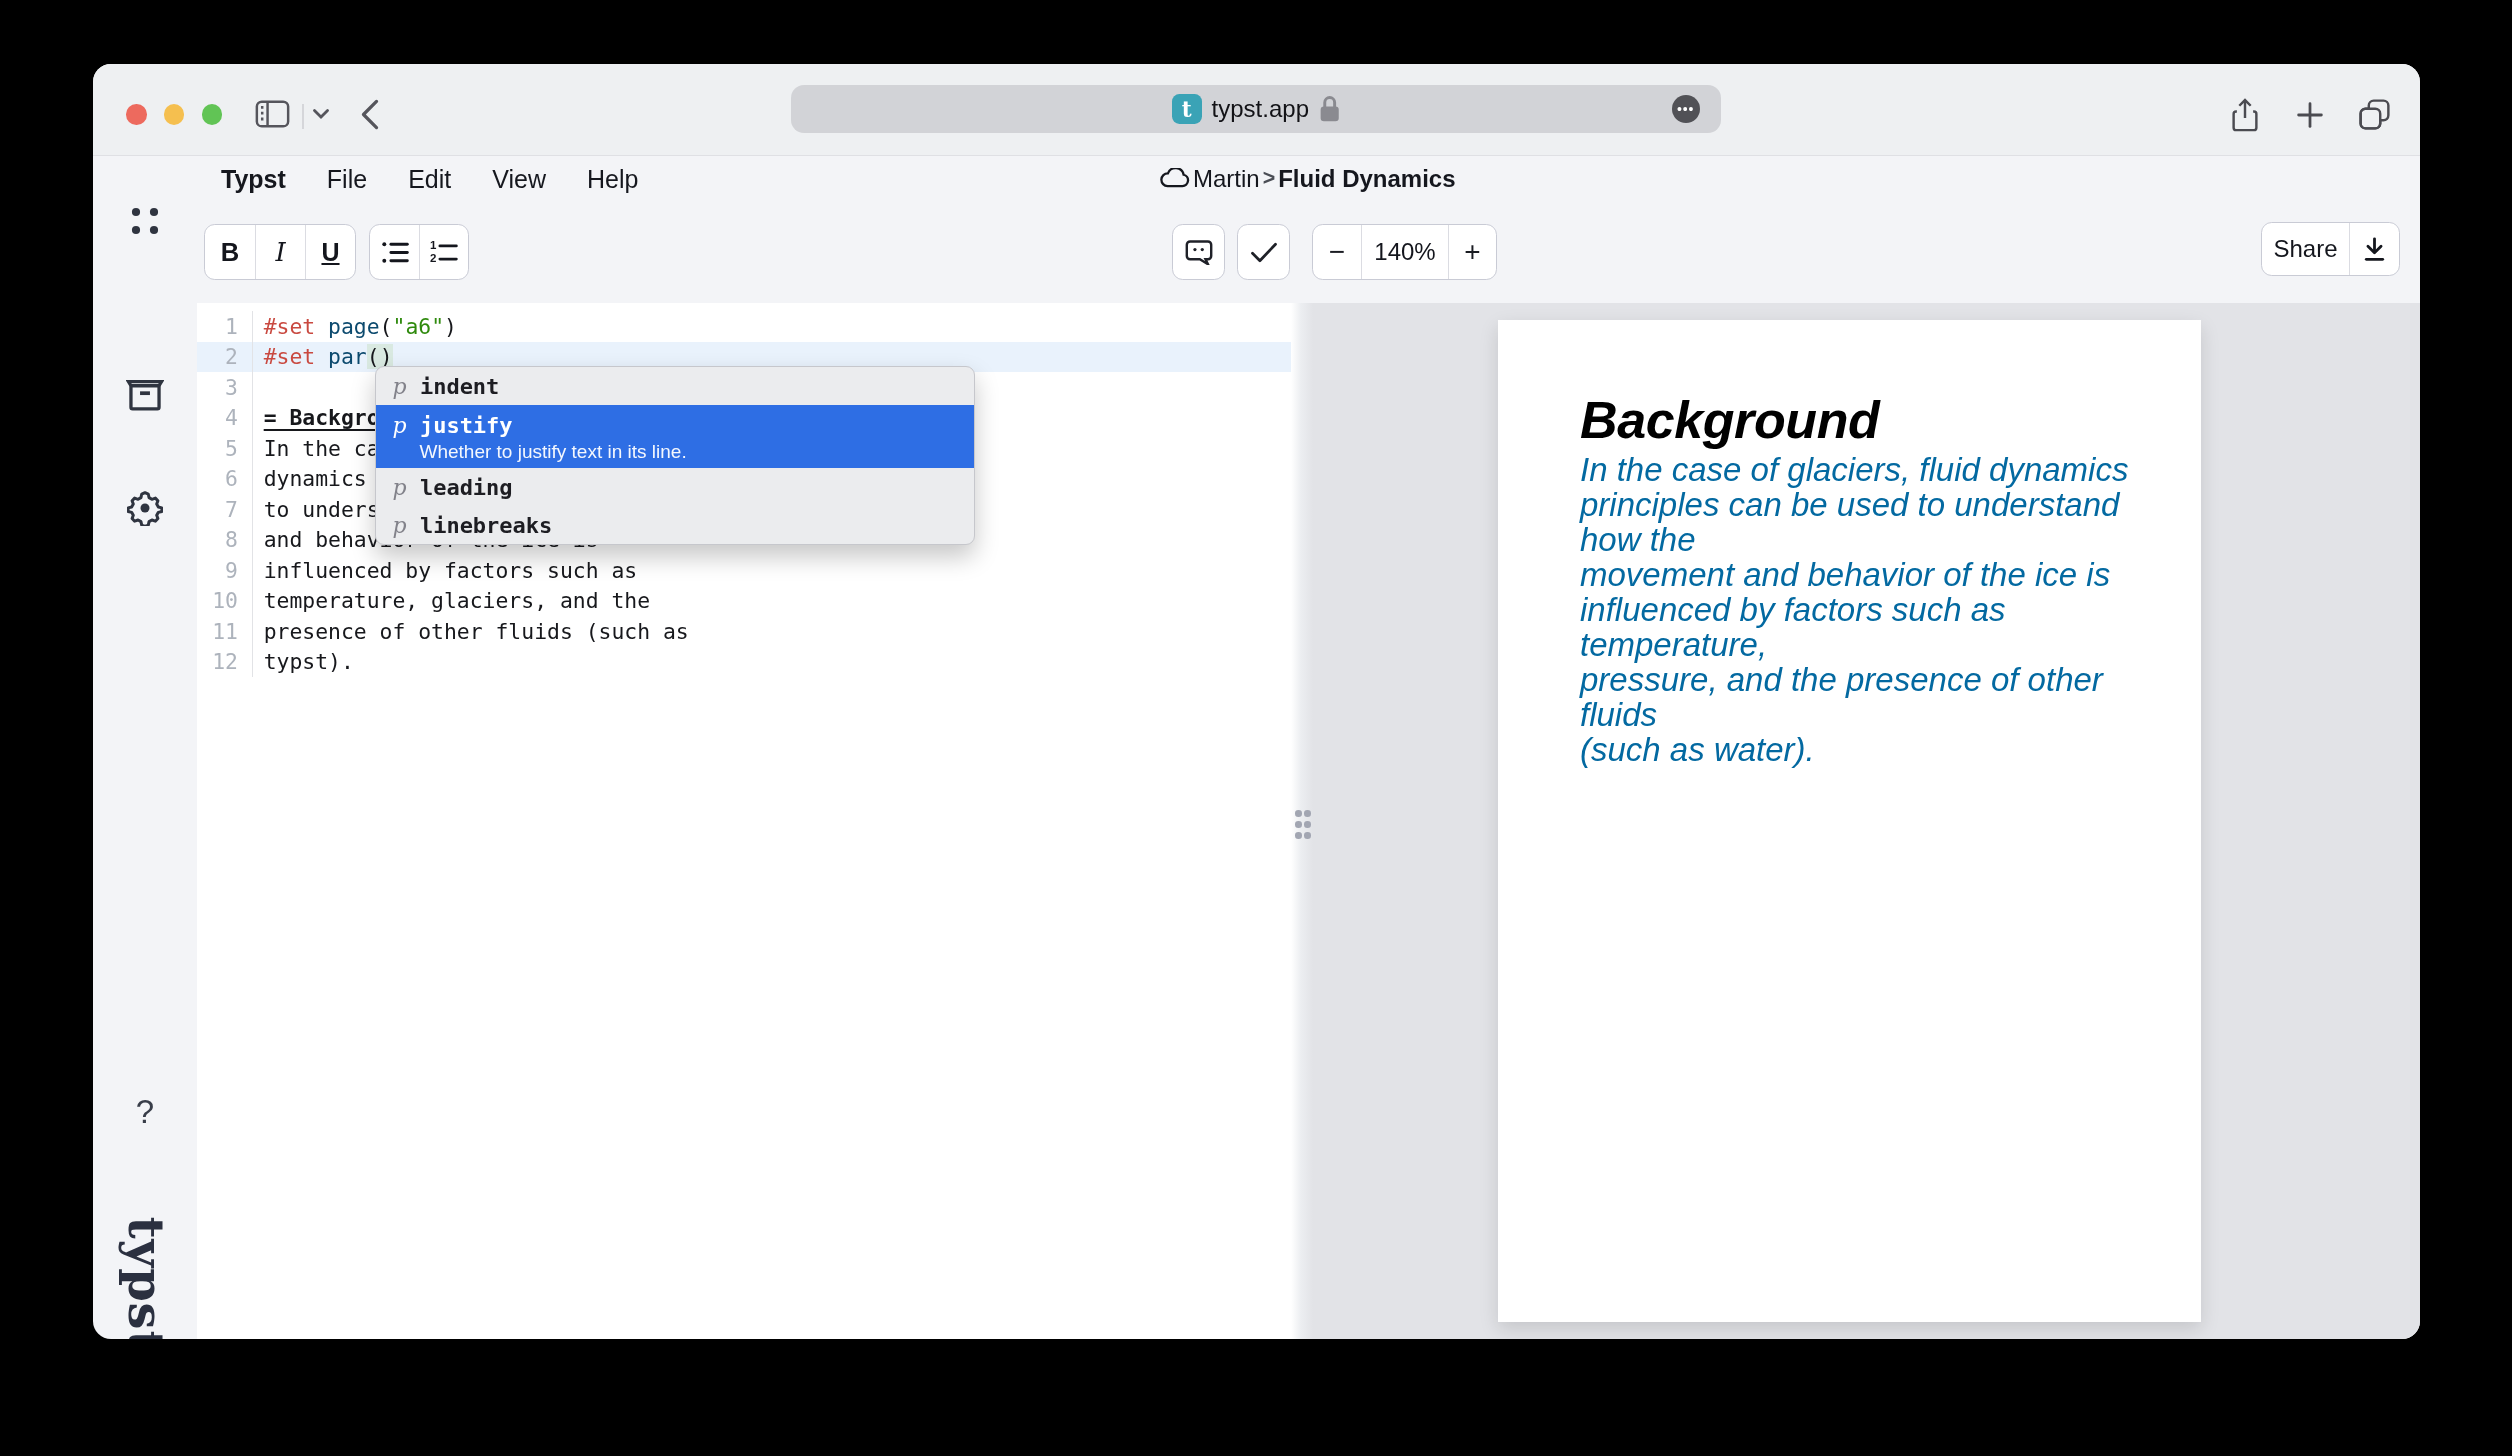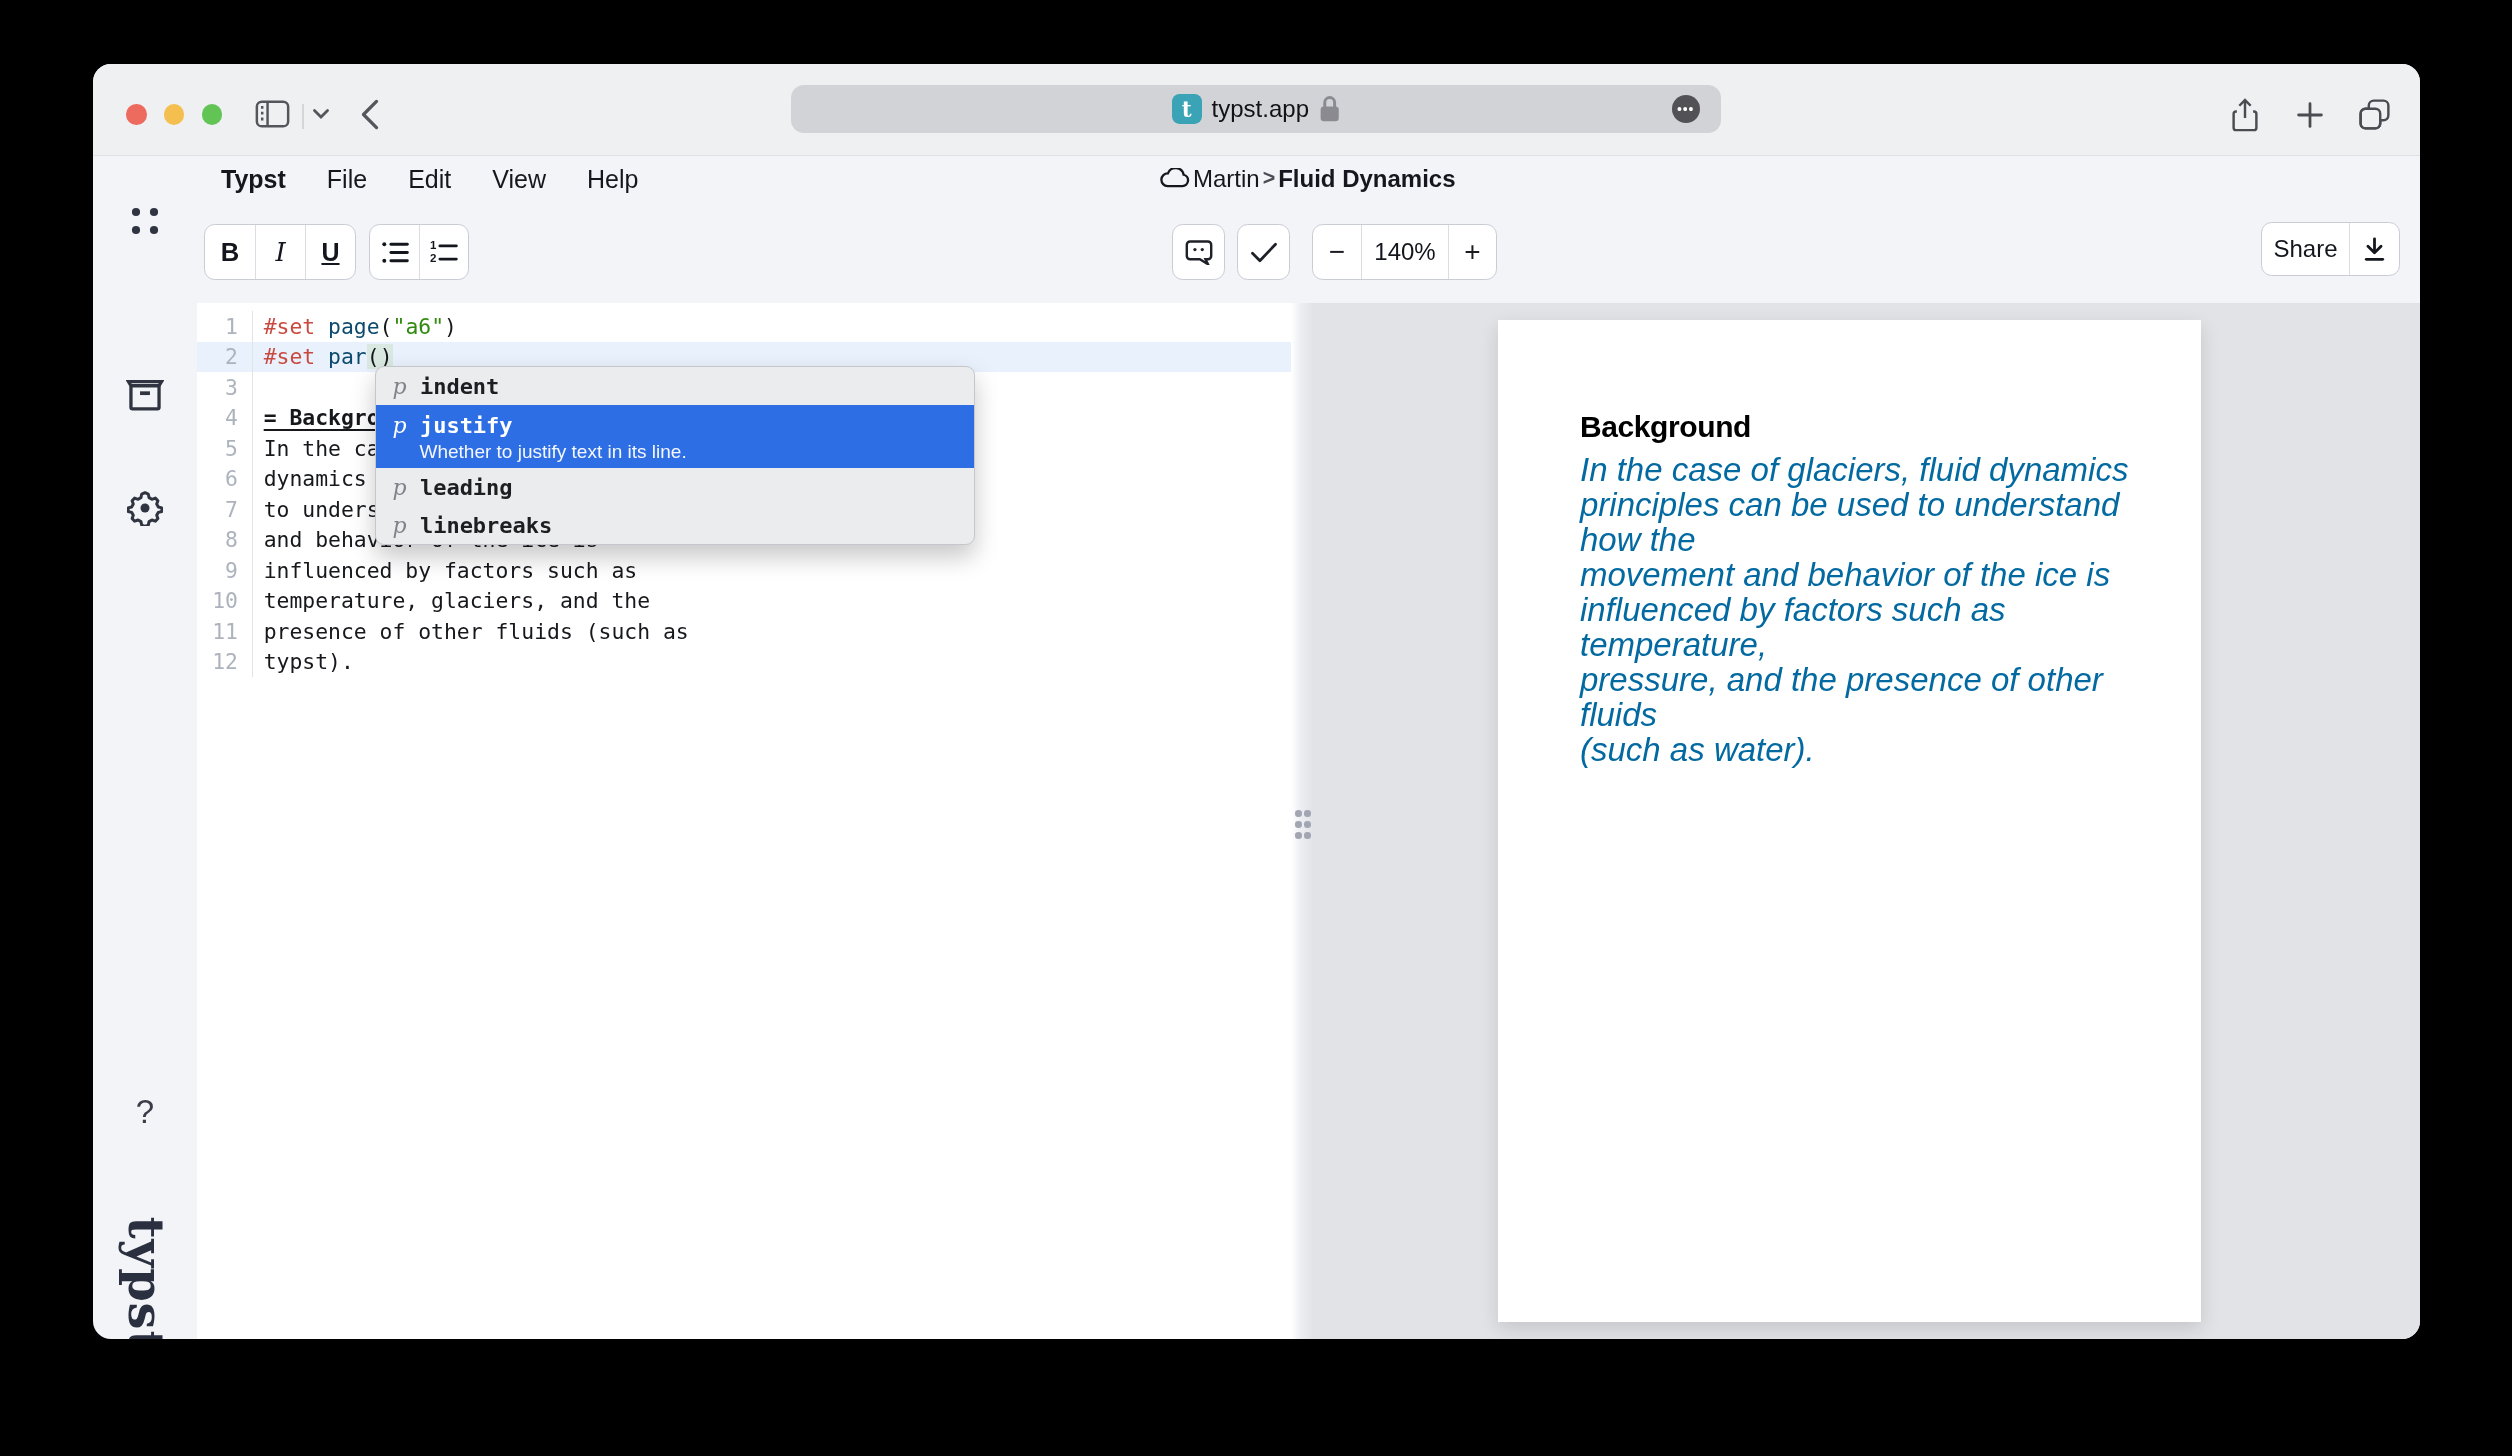--- a/index.html
+++ b/index.html
@@ -79,21 +79,21 @@
   .ac-desc{margin-left:27px;font-size:19px;color:rgba(255,255,255,.95);line-height:21.4px;}
   
   .divider{position:absolute;left:1198px;top:239px;width:22px;height:1036px;
     background:linear-gradient(90deg,#ffffff,#eceef1 45%,#e2e3e7);}
   .handle{position:absolute;left:1201px;top:744px;width:18px;height:33px;display:grid;
     grid-template-columns:repeat(2,1fr);grid-template-rows:repeat(3,1fr);place-items:center;}
   .handle i{width:6.6px;height:6.6px;border-radius:50%;background:#a2a6b2;}
   .preview{position:absolute;left:1220px;top:239px;width:1108px;height:1036px;background:#e2e3e7;}
   .page{position:absolute;left:185px;top:17.3px;width:703px;height:1002px;background:#fff;
     box-shadow:0 6.6px 18px rgba(0,0,0,.13);}
-  .pg-head{position:absolute;left:82px;top:90px;font-size:30px;font-weight:700;color:#000;letter-spacing:-0.4px;}
+  .pg-head{position:absolute;left:82px;top:70px;font-size:52px;font-weight:700;color:#000;letter-spacing:-0.4px;font-style:italic;}
   .pg-body{position:absolute;left:82px;top:132px;width:561px;font-size:33px;line-height:35px;color:#0369a1;font-style:italic;}
   
   svg{display:block;}
 </style>
 </head>
 <body>
 
 <div class="window">
 
   <div class="chrome">

